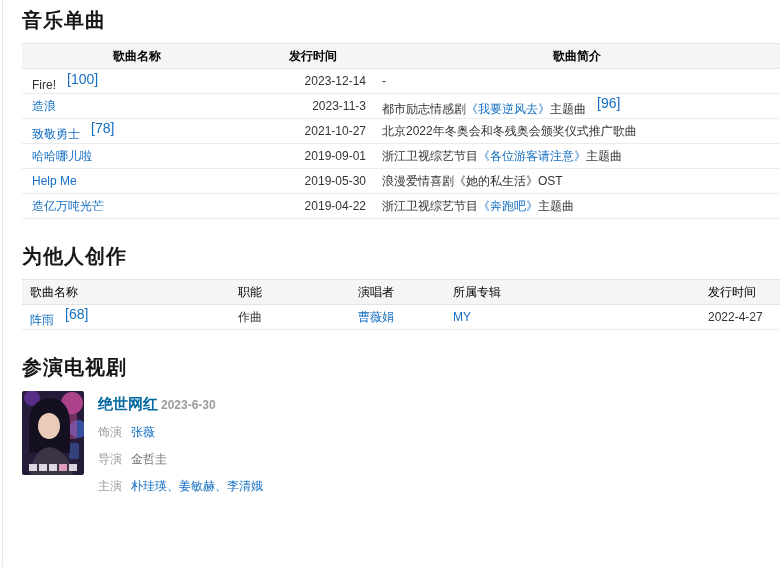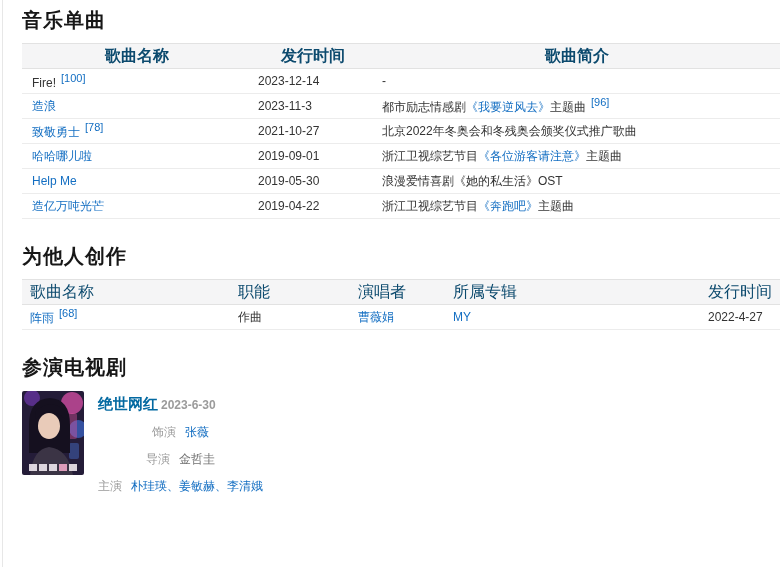--- a/index.html
+++ b/index.html
@@ -18,40 +18,40 @@
   h2.section-title {
     margin:0; font-size:20px; line-height:22px;
     font-weight:700; color:#171717; letter-spacing:1px;
   }
   h2.mt { margin-top:26px; }
   table { border-collapse:collapse; table-layout:fixed; width:758px; font-size:12px; margin-top:12px; }
   thead tr { background:#f5f5f6; }
   th, td { height:25px; padding:0 8px; box-sizing:border-box; overflow:hidden; white-space:nowrap; }
   thead th {
     border-top:1px solid #e2e2e2; border-bottom:1px solid #e2e2e2;
-    color:#0c4a6e; font-size:16px;
+    color:#000000; font-size:12px;
   }
   .tbl-music thead th { font-weight:700; text-align:center; }
   .tbl-others thead th { font-weight:400; text-align:left; }
   tbody td { border-bottom:1px solid #ececec; text-align:left; font-weight:400; }
   td.c1 { padding-left:10px; }
-  td.c2 { padding-left:6px; }
+  td.c2 { padding-left:6px;text-align:right; }
   .lnk { color:#136ec2; text-decoration:none; cursor:pointer; }
-  sup.ref { color:#136ec2; font-size:11px; margin-left:5px; }
+  sup.ref { color:#136ec2; font-size:14px; margin-left:11px; }
   .plain { color:#333; }
 
   .tv-card { display:flex; margin-top:13px; }
   .poster {
     width:62px; height:84px; flex:0 0 62px; cursor:pointer;
     border-radius:2px; overflow:hidden;
   }
   .tv-info { margin-left:14px; padding-top:4px; font-size:12px; }
   .tv-title { font-size:15px; font-weight:700; color:#0369a1; cursor:pointer; }
   .tv-date { font-size:12px; font-weight:700; color:#9b9b9b; margin-left:3px; }
-  .tv-line { margin-top:10px;text-align:center; }
+  .tv-line { margin-top:10px; }
   .tv-label { color:#999; margin-right:9px; }
   .tv-plain-val { color:#737373; }
   .cast-sep { color:#136ec2; }
 </style>
 </head>
 <body>
 
 <div class="page">
 
   <h2 class="section-title">音乐单曲</h2>

